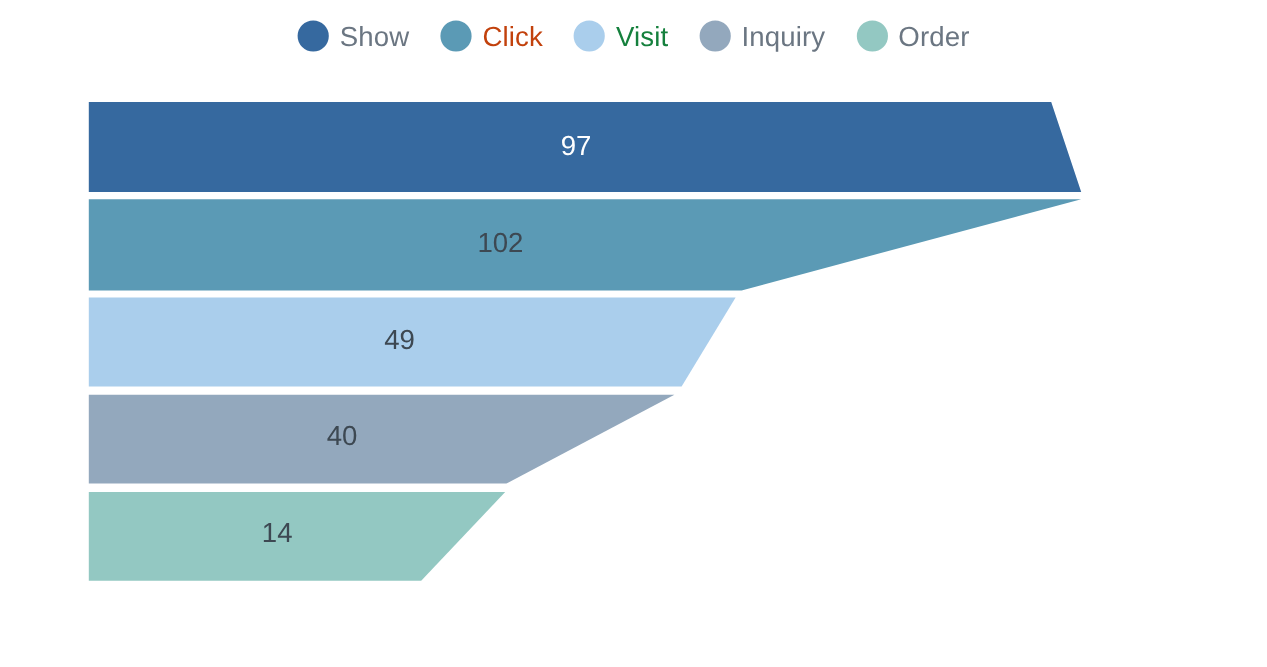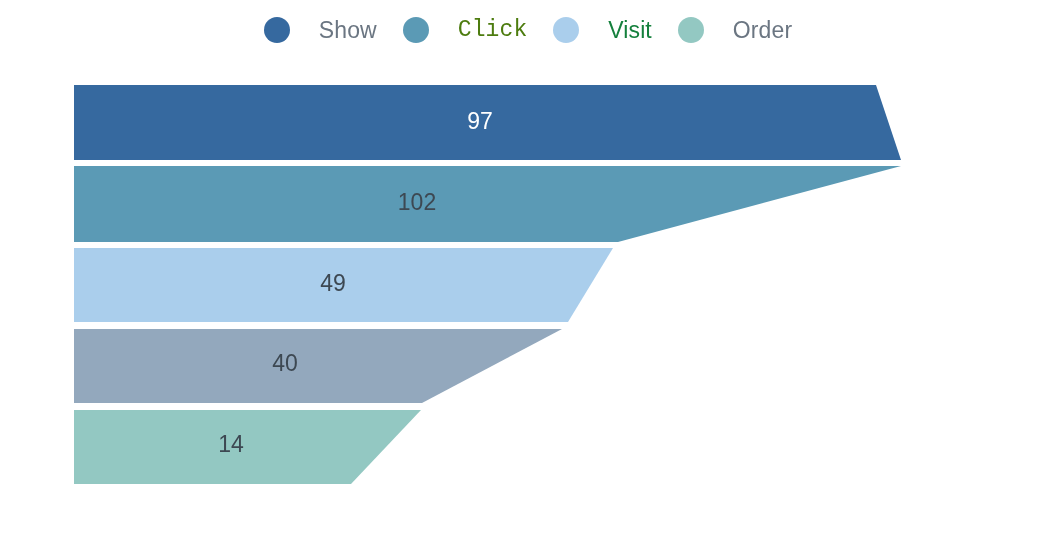--- a/index.html
+++ b/index.html
@@ -50,21 +50,20 @@
     flex: 0 0 auto;
     display: block;
   }
   .legend-label {
     font-size: 23px;
     line-height: 26px;
     color: #6b7682;
     font-family: "Liberation Sans", sans-serif;
     white-space: nowrap;
     letter-spacing: 0.1px;
-    margin-left: 20px;
   }
 
   
   .funnel-wrap {
     position: absolute;
     left: 2px;
     top: 0;
     width: 1056px;
     height: 556px;
     pointer-events: none;
@@ -91,25 +90,29 @@
 
 <div id="chart-root">
 
   <div class="legend" id="legend-container">
       <div class="legend-item">
         <span class="legend-swatch" style="background: rgb(54, 105, 159);"></span>
         <span class="legend-label" style="color: rgb(107, 118, 130);">Show</span>
       </div>
       <div class="legend-item">
         <span class="legend-swatch" style="background: rgb(91, 154, 181);"></span>
-        <span class="legend-label" style="color: #4d7c0f; font-family: Liberation Mono, monospace;">Click</span>
+        <span class="legend-label" style="color: #c2410c;">Click</span>
       </div>
       <div class="legend-item">
         <span class="legend-swatch" style="background: rgb(170, 206, 236);"></span>
         <span class="legend-label" style="color: #15803d;">Visit</span>
+      </div>
+      <div class="legend-item">
+        <span class="legend-swatch" style="background: rgb(147, 168, 189);"></span>
+        <span class="legend-label" style="color: rgb(107, 118, 130);">Inquiry</span>
       </div>
       <div class="legend-item">
         <span class="legend-swatch" style="background: rgb(147, 200, 194);"></span>
         <span class="legend-label" style="color: rgb(107, 118, 130);">Order</span>
       </div>
     </div>
 
   <div class="funnel-wrap">
     <svg class="funnel-svg" viewBox="0 0 1056 556" xmlns="http://www.w3.org/2000/svg">
       <g id="funnel-bands-group">

